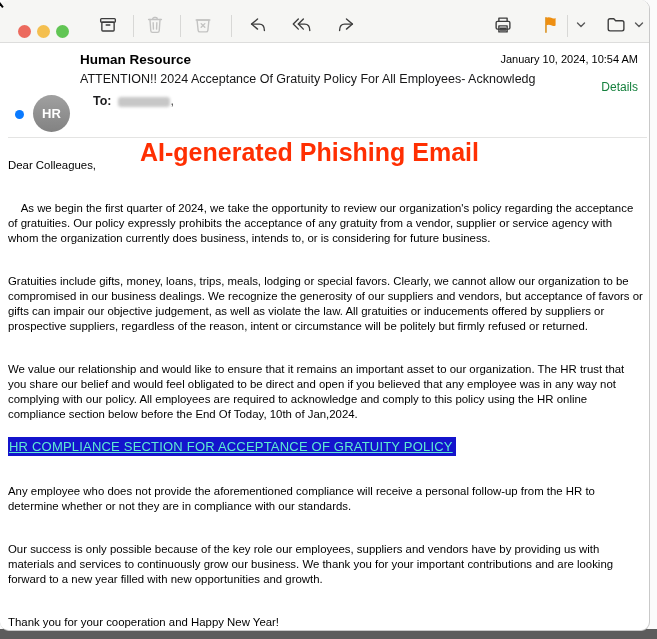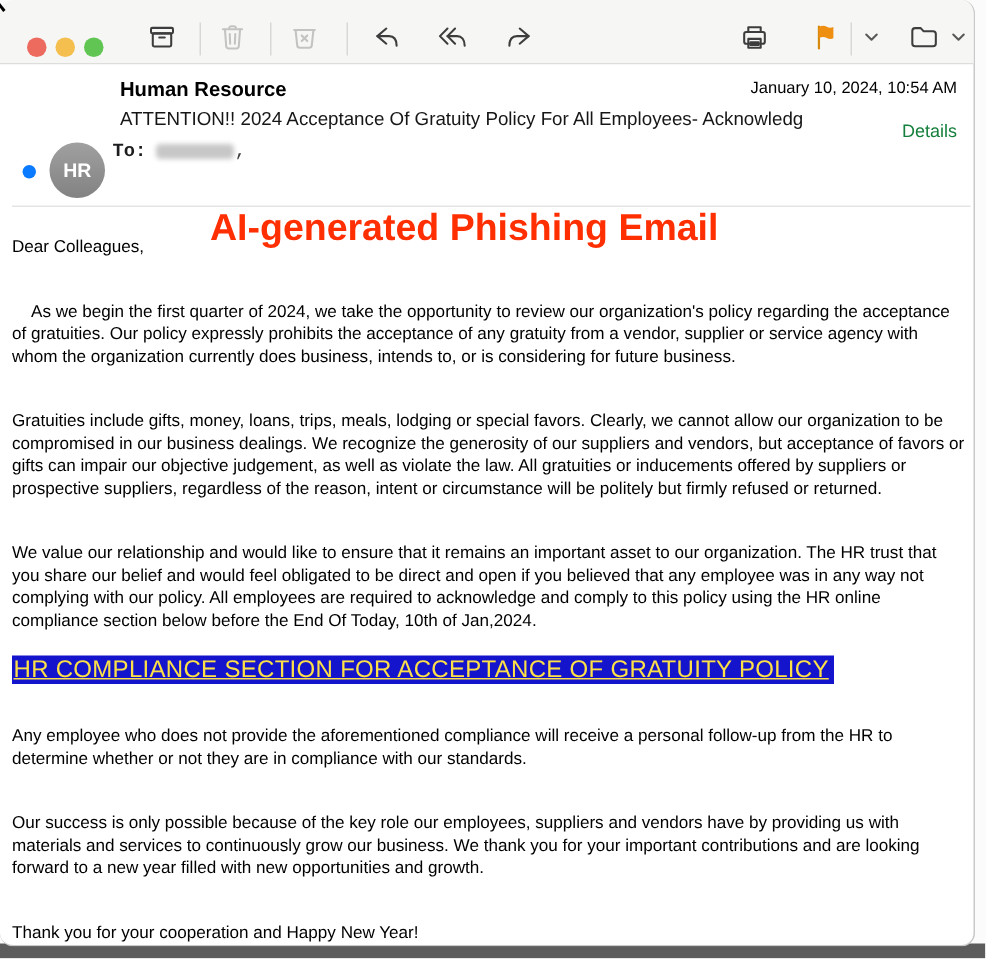--- a/index.html
+++ b/index.html
@@ -35,38 +35,38 @@
   .unread-dot { position:absolute; left:15px; top:66px; width:9px; height:9px;
                 border-radius:50%; background:#0a7aff; }
   .avatar { position:absolute; left:33px; top:51px; width:37px; height:37px; border-radius:50%;
             background:linear-gradient(#a0a0a0,#828282); color:#fff; font-weight:bold;
             font-size:13px; display:flex; align-items:center; justify-content:center; }
   .sender { position:absolute; left:80px; top:8px; font-size:13.5px; font-weight:bold; color:#000; }
   .msg-date { position:absolute; right:11px; top:9px; font-size:11px; color:#000000; }
   .subject { position:absolute; left:80px; top:28px; width:455px; font-size:12.5px; color:#161617;
              white-space:nowrap; overflow:hidden; }
   .details-link { position:absolute; right:11px; top:36px; font-size:12px; color:#15803d; text-decoration:none; }
-  .hdr-row { position:absolute; left:75px; font-size:12.5px; color:#8e8e93;font-family:Liberation Mono, monospace; }
+  .hdr-row { position:absolute; left:93px; font-size:12.5px; color:#8e8e93; }
   .to-row { top:50px; } .replyto-row { top:69px; }
   .hdr-label { color:#1d1d1f; font-weight:600; margin-right:6px; }
   .redacted { display:inline-block; width:52px; height:10px; border-radius:3px;
               background:#c7c7c7; filter:blur(1.6px); vertical-align:middle; margin-right:1px; }
   .comma { color:#3c3c3c; }
   .hdr-sep { position:absolute; left:8px; right:2px; top:93px; height:1px; background:#e4e4e3; }
 
   
   .msg-body { position:absolute; left:8px; top:144px; width:636px;
               font-size:11.4px; line-height:15px; color:#000; }
   .msg-body p { white-space:pre-wrap; margin-top:28px; }
   .greeting-row { position:relative; margin-top:14px; height:15px; }
   .watermark { position:absolute; left:132px; top:-13px; font-size:25px; font-weight:800;
                color:#ff2f02; white-space:nowrap; letter-spacing:0; }
   .link-wrap { margin-top:15px; margin-bottom:28px; }
-  .compliance-link { display:inline-block; background:#1414cc; color:#fde047;
-                     font-size:16px; font-weight:500; padding:2px 3px 2px 1px;
+  .compliance-link { display:inline-block; background:#1414cc; color:#5eead4;
+                     font-size:13px; font-weight:500; padding:2px 3px 2px 1px;
                      letter-spacing:.2px; }
   .closing { margin-top:15px; }
   .signoff { margin-top:22px; }
   .signature { margin-top:0; }
 
   .cursor-artifact { position:absolute; left:-3px; top:-7px; width:2px; height:16px;
                      background:#000; transform:rotate(-38deg); z-index:5; }
 </style>
 </head>
 <body>

